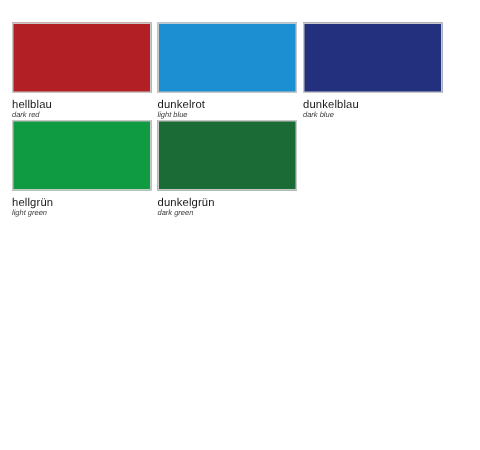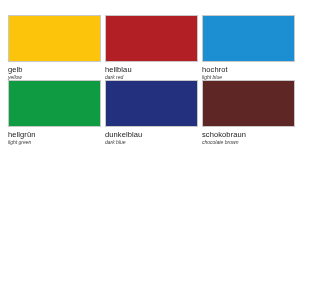--- a/index.html
+++ b/index.html
@@ -61,43 +61,38 @@
     margin-top: 0.5px;
     white-space: nowrap;
   }
 </style>
 </head>
 <body>
 
 <div id="color-chart">
   <div class="swatch-grid">
       <div class="swatch-cell">
-        <div class="swatch-chip" style="background-color: rgb(252, 196, 10); border-color: rgb(200, 200, 200);"></div>
-        <div class="swatch-name-de">gelb</div>
-        <div class="swatch-name-en">yellow</div>
-      </div>
-      <div class="swatch-cell">
         <div class="swatch-chip" style="background-color: rgb(178, 31, 36); border-color: rgb(200, 200, 200);"></div>
         <div class="swatch-name-de">hellblau</div>
         <div class="swatch-name-en">dark red</div>
       </div>
       <div class="swatch-cell">
         <div class="swatch-chip" style="background-color: rgb(27, 143, 209); border-color: rgb(200, 200, 200);"></div>
-        <div class="swatch-name-de">hochrot</div>
+        <div class="swatch-name-de">dunkelrot</div>
         <div class="swatch-name-en">light blue</div>
+      </div>
+      <div class="swatch-cell">
+        <div class="swatch-chip" style="background-color: rgb(35, 48, 125); border-color: rgb(200, 200, 200);"></div>
+        <div class="swatch-name-de">dunkelblau</div>
+        <div class="swatch-name-en">dark blue</div>
       </div>
       <div class="swatch-cell">
         <div class="swatch-chip" style="background-color: rgb(14, 155, 66); border-color: rgb(200, 200, 200);"></div>
         <div class="swatch-name-de">hellgrün</div>
         <div class="swatch-name-en">light green</div>
       </div>
       <div class="swatch-cell">
-        <div class="swatch-chip" style="background-color: rgb(35, 48, 125); border-color: rgb(200, 200, 200);"></div>
-        <div class="swatch-name-de">dunkelblau</div>
-        <div class="swatch-name-en">dark blue</div>
-      </div>
-      <div class="swatch-cell">
-        <div class="swatch-chip" style="background-color: rgb(94, 39, 38); border-color: rgb(200, 200, 200);"></div>
-        <div class="swatch-name-de">schokobraun</div>
-        <div class="swatch-name-en">chocolate brown</div>
+        <div class="swatch-chip" style="background-color: rgb(26, 107, 53); border-color: rgb(200, 200, 200);"></div>
+        <div class="swatch-name-de">dunkelgrün</div>
+        <div class="swatch-name-en">dark green</div>
       </div>
     </div>
 </div>
 
 </body></html>

